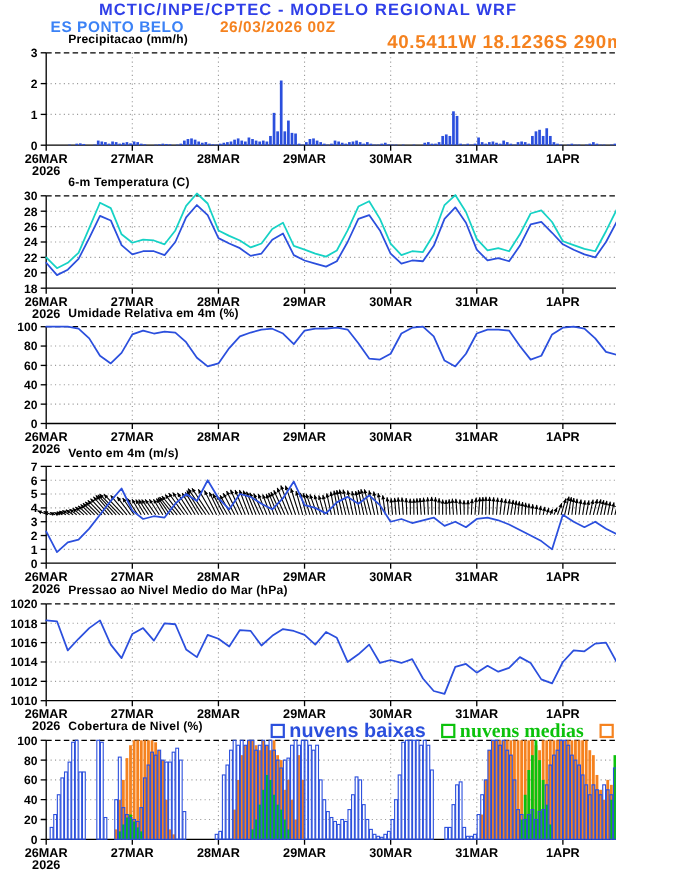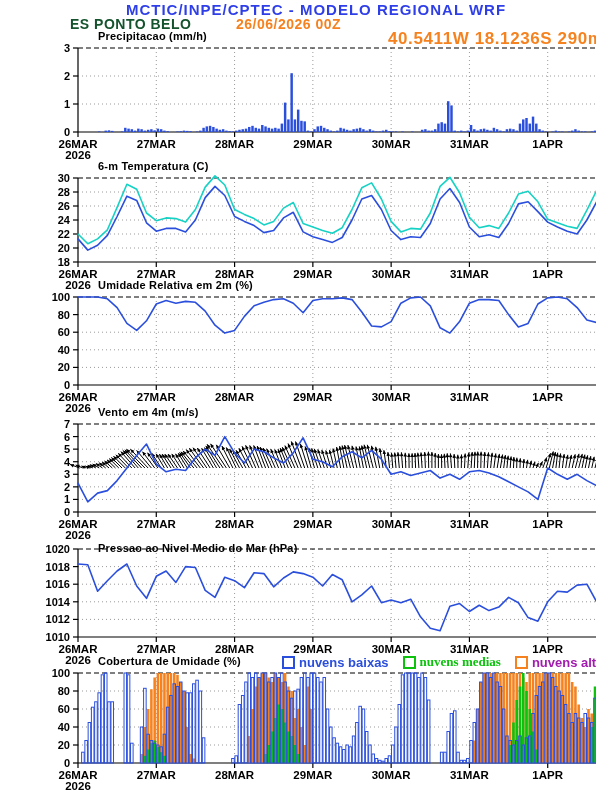--- a/index.html
+++ b/index.html
@@ -1,35 +1,35 @@
 <!DOCTYPE html>
 <html><head>
 <meta charset="utf-8">
 <style>
   html,body{margin:0;padding:0;background:#fff;}
   #page{position:relative;width:560px;height:792px;background:#fff;overflow:hidden;
-        font-family:"Liberation Sans",sans-serif;margin-left:36px;}
+        font-family:"Liberation Sans",sans-serif;}
   .abs{position:absolute;white-space:nowrap;}
   .hdr1{left:0;right:0;top:1px;text-align:center;font-size:15px;font-weight:700;letter-spacing:1px;}
   .hdr2{top:16px;font-size:14px;font-weight:700;letter-spacing:0.5px;}
   .ptitle{font-size:11px;font-weight:700;color:#000;letter-spacing:0.2px;}
   .coords{font-size:17px;font-weight:700;letter-spacing:0.6px;}
   .legend-row{display:flex;align-items:center;gap:14px;}
-  .legend-item{display:flex;align-items:center;gap:4px;font-size:13px;font-weight:700;}
+  .legend-item{display:flex;align-items:center;gap:4px;font-size:18px;font-weight:700;}
   .legend-box{width:9px;height:9px;background:#fff;border:2px solid #000;display:inline-block;}
   svg.panel{position:absolute;left:0;width:612px;overflow:visible;}
   svg text{font-family:"Liberation Sans",sans-serif;font-weight:700;}
 </style>
 </head>
 <body>
 
 <div id="page">
   <div class="abs hdr1" style="color: rgb(47, 63, 232);">MCTIC/INPE/CPTEC - MODELO REGIONAL WRF</div>
-  <div class="abs hdr2" style="left: 34px; color: #14532d;">ES PONTO BELO</div>
-  <div class="abs hdr2" style="left: 200px; color: rgb(245, 130, 31);">26/06/2026 00Z</div>
+  <div class="abs hdr2" style="left: 46px; color: #3b82f6;">ES PONTO BELO</div>
+  <div class="abs hdr2" style="left: 200px; color: rgb(245, 130, 31);">26/03/2026 00Z</div>
 
   <div class="abs ptitle" style="left:62px;top:30px;">Precipitacao (mm/h)</div>
   <div class="abs coords" style="left: 352px; top: 29px; color: rgb(245, 130, 31);">40.5411W 18.1236S 290m</div>
   <svg class="panel" viewBox="0 0 612 120" style="top: 40px; height: 120px;">
       <line x1="37" y1="92" x2="42" y2="92" stroke="#000" stroke-width="1.2"></line>
       <text x="34" y="96" text-anchor="end" font-size="11px" fill="#000">0</text>
       <line x1="42" y1="64" x2="590" y2="64" stroke="#9a9a9a" stroke-width="1" stroke-dasharray="1 3"></line>
       <line x1="37" y1="64" x2="42" y2="64" stroke="#000" stroke-width="1.2"></line>
       <text x="34" y="68" text-anchor="end" font-size="11px" fill="#000">1</text>
       <line x1="42" y1="36" x2="590" y2="36" stroke="#9a9a9a" stroke-width="1" stroke-dasharray="1 3"></line>
@@ -255,21 +255,21 @@
       <line x1="511.7142857142857" y1="92" x2="511.7142857142857" y2="97" stroke="#000" stroke-width="1.2"></line>
       <text x="511.7142857142857" y="108" text-anchor="middle" font-size="11.5px" fill="#000">1APR</text>
       <line x1="42" y1="8" x2="590" y2="8" stroke="#000" stroke-width="1.2" stroke-dasharray="5 3"></line>
       <line x1="42" y1="8" x2="42" y2="92" stroke="#000" stroke-width="1.2"></line>
       <line x1="590" y1="8" x2="590" y2="92" stroke="#000" stroke-width="1.2"></line>
       <line x1="42" y1="92" x2="590" y2="92" stroke="#000" stroke-width="1.2"></line>
       <polyline points="42.0,68.9 51.8,80.1 61.6,75.2 71.4,65.4 81.1,46.5 90.9,26.2 100.7,30.4 110.5,52.8 120.3,61.2 130.1,58.4 139.9,58.4 149.6,61.9 159.4,50.0 169.2,27.6 179.0,16.4 188.8,25.5 198.6,46.5 208.4,51.4 218.1,55.6 227.9,62.6 237.7,60.5 247.5,47.9 257.3,42.3 267.1,61.9 276.9,66.8 286.6,69.6 296.4,72.4 306.2,67.5 316.0,50.0 325.8,29.0 335.6,25.5 345.4,39.5 355.1,60.5 364.9,69.6 374.7,66.8 384.5,67.5 394.3,53.5 404.1,29.0 413.9,18.5 423.6,32.5 433.4,57.0 443.2,66.8 453.0,64.7 462.8,67.5 472.6,53.5 482.4,33.9 492.1,31.8 501.9,41.6 511.7,52.1 521.5,57.0 531.3,61.2 541.1,64.0 550.9,50.0 560.6,31.8 570.4,41.6 580.2,54.2 590.0,60.5" fill="none" stroke="#2b4fdd" stroke-width="1.6" stroke-linejoin="round" stroke-linecap="round"></polyline>
       <polyline points="42.0,64.0 51.8,73.8 61.6,68.9 71.4,59.8 81.1,37.4 90.9,14.3 100.7,19.2 110.5,43.0 120.3,50.7 130.1,47.9 139.9,48.6 149.6,52.1 159.4,39.5 169.2,17.1 179.0,5.9 188.8,15.0 198.6,39.5 208.4,44.4 218.1,48.6 227.9,54.9 237.7,51.4 247.5,38.1 257.3,32.5 267.1,53.5 276.9,57.0 286.6,60.5 296.4,63.3 306.2,57.7 316.0,39.5 325.8,17.8 335.6,12.9 345.4,29.0 355.1,51.4 364.9,61.9 374.7,58.4 384.5,59.1 394.3,43.0 404.1,16.4 413.9,7.3 423.6,22.7 433.4,47.2 443.2,57.7 453.0,55.6 462.8,58.4 472.6,43.0 482.4,24.1 492.1,21.3 501.9,31.8 511.7,49.3 521.5,52.8 531.3,56.3 541.1,58.4 550.9,40.2 560.6,20.6 570.4,31.1 580.2,46.5 590.0,50.7" fill="none" stroke="#16d2c5" stroke-width="1.6" stroke-linejoin="round" stroke-linecap="round"></polyline>
     </svg>
 
-  <div class="abs ptitle" style="left:62px;top:279px;">Umidade Relativa em 2m (%)</div>
+  <div class="abs ptitle" style="left:62px;top:279px;">Umidade Relativa em 4m (%)</div>
   <svg class="panel" viewBox="0 0 612 124" style="top: 289px; height: 124px;">
       <line x1="37" y1="96" x2="42" y2="96" stroke="#000" stroke-width="1.2"></line>
       <text x="34" y="100" text-anchor="end" font-size="11px" fill="#000">0</text>
       <line x1="42" y1="78.4" x2="590" y2="78.4" stroke="#9a9a9a" stroke-width="1" stroke-dasharray="1 3"></line>
       <line x1="37" y1="78.4" x2="42" y2="78.4" stroke="#000" stroke-width="1.2"></line>
       <text x="34" y="82.4" text-anchor="end" font-size="11px" fill="#000">20</text>
       <line x1="42" y1="60.8" x2="590" y2="60.8" stroke="#9a9a9a" stroke-width="1" stroke-dasharray="1 3"></line>
       <line x1="37" y1="60.8" x2="42" y2="60.8" stroke="#000" stroke-width="1.2"></line>
       <text x="34" y="64.8" text-anchor="end" font-size="11px" fill="#000">40</text>
       <line x1="42" y1="43.2" x2="590" y2="43.2" stroke="#9a9a9a" stroke-width="1" stroke-dasharray="1 3"></line>
@@ -689,21 +689,21 @@
       <polygon points="582.7,37.4 579.9,40.5 583.4,41.5" fill="#000"></polygon>
       <line x1="581.8" y1="52.0" x2="586.1" y2="37.2" stroke="#000" stroke-width="1"></line>
       <polygon points="586.1,37.2 583.3,40.3 586.8,41.3" fill="#000"></polygon>
       <line x1="585.1" y1="52.0" x2="589.4" y2="38.4" stroke="#000" stroke-width="1"></line>
       <polygon points="589.4,38.4 586.5,41.5 590.0,42.6" fill="#000"></polygon>
       <line x1="588.4" y1="52.0" x2="592.7" y2="39.6" stroke="#000" stroke-width="1"></line>
       <polygon points="592.7,39.6 589.7,42.6 593.1,43.8" fill="#000"></polygon>
       <polyline points="42.0,67.1 51.8,85.9 61.6,77.1 71.4,74.6 81.1,64.6 90.9,52.0 100.7,39.4 110.5,28.1 120.3,48.2 130.1,55.8 139.9,53.3 149.6,54.5 159.4,41.9 169.2,33.1 179.0,39.4 188.8,20.6 198.6,36.9 208.4,47.0 218.1,33.1 227.9,35.7 237.7,41.9 247.5,47.0 257.3,36.9 267.1,21.8 276.9,43.2 286.6,45.7 296.4,50.7 306.2,40.7 316.0,35.7 325.8,41.9 335.6,34.4 345.4,43.2 355.1,58.3 364.9,55.8 374.7,59.5 384.5,57.0 394.3,54.5 404.1,62.1 413.9,58.3 423.6,63.3 433.4,55.8 443.2,54.5 453.0,57.0 462.8,60.8 472.6,65.8 482.4,70.9 492.1,75.9 501.9,83.4 511.7,52.0 521.5,58.3 531.3,63.3 541.1,58.3 550.9,64.6 560.6,69.6 570.4,68.3 580.2,55.8 590.0,64.6" fill="none" stroke="#2b4fdd" stroke-width="1.6" stroke-linejoin="round" stroke-linecap="round"></polyline>
     </svg>
 
-  <div class="abs ptitle" style="left:62px;top:542px;">Pressao ao Nivel Medio do Mar (hPa)</div>
+  <div class="abs ptitle" style="left:62px;top:531px;">Pressao ao Nivel Medio do Mar (hPa)</div>
   <svg class="panel" viewBox="0 0 612 124" style="top: 541px; height: 124px;">
       <line x1="37" y1="96" x2="42" y2="96" stroke="#000" stroke-width="1.2"></line>
       <text x="34" y="100" text-anchor="end" font-size="11px" fill="#000">1010</text>
       <line x1="42" y1="78.4" x2="590" y2="78.4" stroke="#9a9a9a" stroke-width="1" stroke-dasharray="1 3"></line>
       <line x1="37" y1="78.4" x2="42" y2="78.4" stroke="#000" stroke-width="1.2"></line>
       <text x="34" y="82.4" text-anchor="end" font-size="11px" fill="#000">1012</text>
       <line x1="42" y1="60.8" x2="590" y2="60.8" stroke="#9a9a9a" stroke-width="1" stroke-dasharray="1 3"></line>
       <line x1="37" y1="60.8" x2="42" y2="60.8" stroke="#000" stroke-width="1.2"></line>
       <text x="34" y="64.8" text-anchor="end" font-size="11px" fill="#000">1014</text>
       <line x1="42" y1="43.2" x2="590" y2="43.2" stroke="#9a9a9a" stroke-width="1" stroke-dasharray="1 3"></line>
@@ -735,21 +735,21 @@
       <line x1="511.7142857142857" y1="8" x2="511.7142857142857" y2="96" stroke="#9a9a9a" stroke-width="1" stroke-dasharray="1 3"></line>
       <line x1="511.7142857142857" y1="96" x2="511.7142857142857" y2="101" stroke="#000" stroke-width="1.2"></line>
       <text x="511.7142857142857" y="112" text-anchor="middle" font-size="11.5px" fill="#000">1APR</text>
       <line x1="42" y1="8" x2="590" y2="8" stroke="#000" stroke-width="1.2" stroke-dasharray="5 3"></line>
       <line x1="42" y1="8" x2="42" y2="96" stroke="#000" stroke-width="1.2"></line>
       <line x1="590" y1="8" x2="590" y2="96" stroke="#000" stroke-width="1.2"></line>
       <line x1="42" y1="96" x2="590" y2="96" stroke="#000" stroke-width="1.2"></line>
       <polyline points="42.0,23.0 51.8,23.8 61.6,50.2 71.4,39.7 81.1,30.0 90.9,23.0 100.7,45.0 110.5,57.3 120.3,35.3 130.1,30.0 139.9,41.4 149.6,25.6 159.4,26.5 169.2,49.4 179.0,56.4 188.8,36.2 198.6,39.7 208.4,46.7 218.1,31.8 227.9,32.6 237.7,45.8 247.5,37.0 257.3,30.9 267.1,32.6 276.9,36.2 286.6,45.0 296.4,33.5 306.2,38.8 316.0,60.8 325.8,53.8 335.6,45.0 345.4,61.7 355.1,59.0 364.9,61.7 374.7,58.2 384.5,75.8 394.3,87.2 404.1,89.8 413.9,65.2 423.6,62.6 433.4,70.5 443.2,64.3 453.0,69.6 462.8,66.1 472.6,56.4 482.4,61.7 492.1,76.6 501.9,80.2 511.7,60.8 521.5,50.2 531.3,51.1 541.1,44.1 550.9,43.2 560.6,60.8 570.4,65.2 580.2,59.0 590.0,49.4" fill="none" stroke="#2b4fdd" stroke-width="1.6" stroke-linejoin="round" stroke-linecap="round"></polyline>
     </svg>
 
-  <div class="abs ptitle" style="left:62px;top:655px;">Cobertura de Umidade (%)</div>
+  <div class="abs ptitle" style="left:62px;top:655px;">Cobertura de Nivel (%)</div>
   <div class="abs legend-row" style="left:246px;top:654px;">
     <span class="legend-item">
       <span class="legend-box" id="lb0" style="border-color: rgb(43, 79, 221);"></span>
       <span id="ll0" style="color: rgb(43, 79, 221);">nuvens baixas</span>
     </span>
     <span class="legend-item">
       <span class="legend-box" id="lb1" style="border-color: rgb(12, 194, 12);"></span>
       <span id="ll1" style="color: rgb(12, 194, 12); font-family: Liberation Serif, serif;">nuvens medias</span>
     </span>
     <span class="legend-item">

